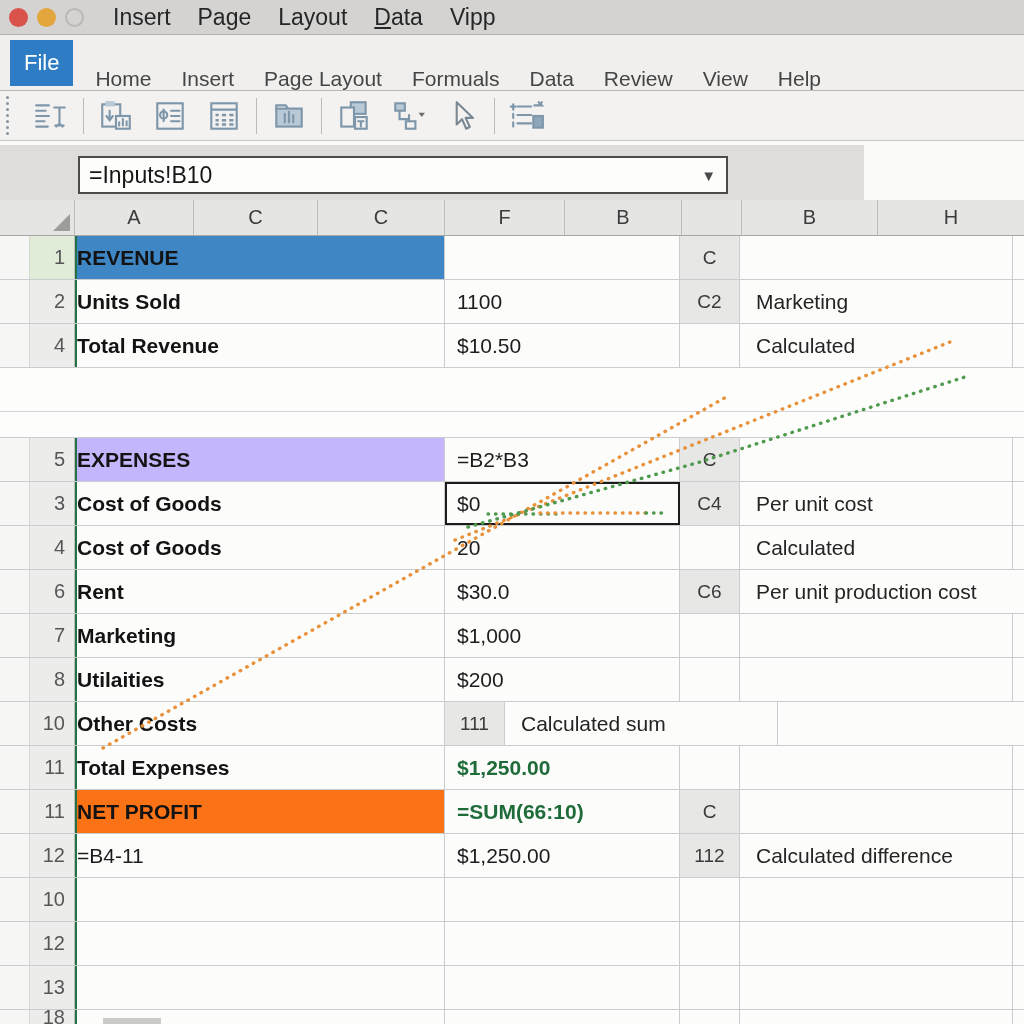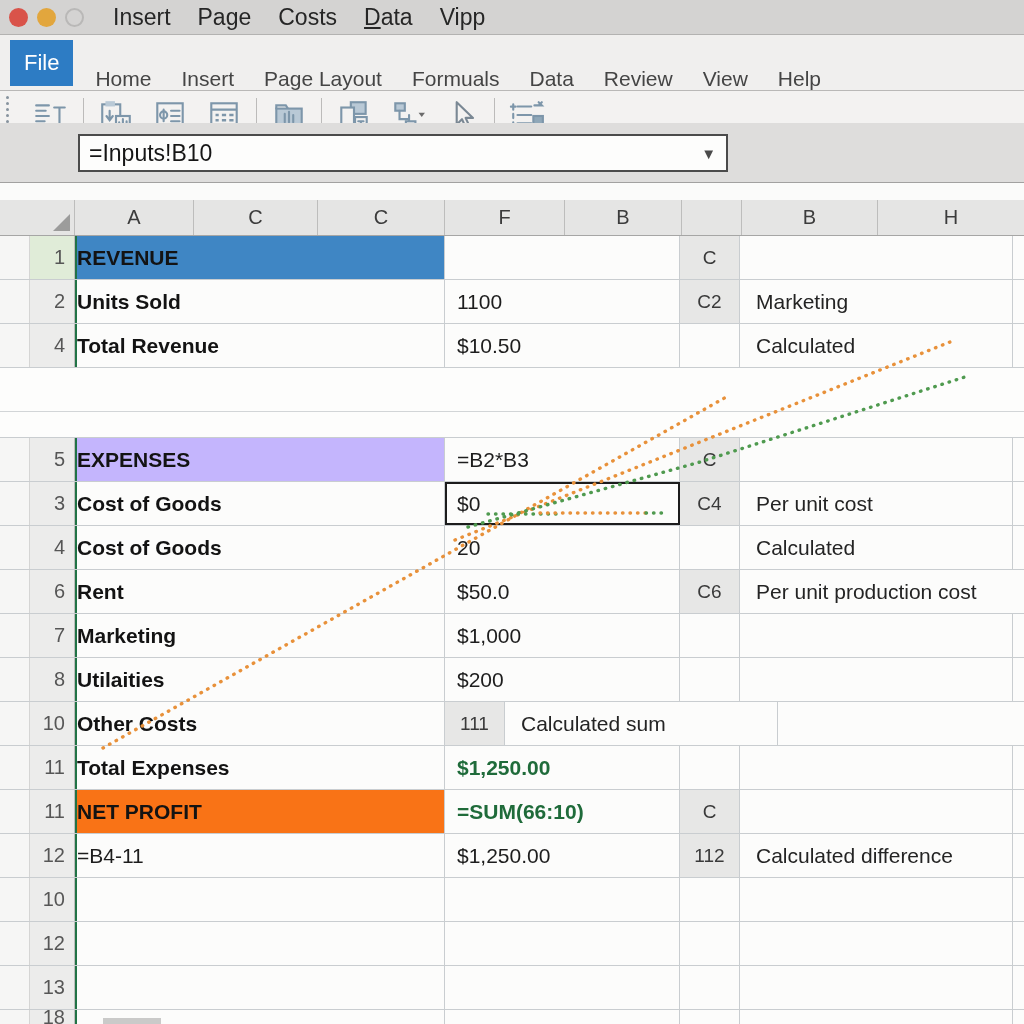--- a/index.html
+++ b/index.html
@@ -30,21 +30,21 @@
   .toolbar{position:absolute;left:0;top:91px;width:1024px;height:49px;background:#f3f2f1;
     border-bottom:1px solid #c8c7c6;display:flex;align-items:center;}
   .grip{display:flex;flex-direction:column;gap:3px;margin:0 10px 0 6px;}
   .grip i{width:3px;height:3px;border-radius:50%;background:#87939e;}
   .tgroup{display:flex;align-items:center;gap:14px;padding:0 12px;}
   .tdiv{width:1px;height:36px;background:#bcbbba;}
   .ticon{width:40px;height:38px;display:flex;align-items:center;justify-content:center;}
   .ticon svg{width:36px;height:36px;}
 
   
-  .fstrip{position:absolute;left:0;top:123px;width:1024px;height:59px;background:#dedddc;
+  .fstrip{position:absolute;left:0;top:145px;width:864px;height:59px;background:#dedddc;
     border-bottom:1px solid #a2a1a0;}
   .fbox{position:absolute;left:78px;top:11px;width:650px;height:38px;background:#fdfdfc;
     border:2px solid #4b4b4b;box-sizing:border-box;display:flex;align-items:center;}
   .fbox .ftext{font-size:23px;color:#161616;margin-left:9px;flex:1;}
   .fbox .fdrop{color:#4a4a4a;font-size:15px;margin-right:10px;}
 
   
   .sheet{position:absolute;left:0;top:200px;width:1024px;height:824px;background:#fbfbfa;}
   .hrow{display:flex;height:36px;background:#e5e5e4;border-bottom:1px solid #a6a6a5;box-sizing:border-box;}
   .hcell{box-sizing:border-box;border-right:1px solid #bdbdbc;display:flex;align-items:center;
@@ -88,21 +88,21 @@
 
   <div class="titlebar">
     <div class="lights">
       <span class="light red"></span>
       <span class="light yellow"></span>
       <span class="light inactive"></span>
     </div>
     <div class="menubar" id="menubar">
         <span class="mi">Insert</span>
         <span class="mi">Page</span>
-        <span class="mi">Costs</span>
+        <span class="mi">Layout</span>
         <span class="mi"><u>D</u>ata</span>
         <span class="mi">Vipp</span>
       </div>
   </div>
 
   <div class="ribbon">
     <div class="filetab" id="filetab" style="background: rgb(45, 124, 196);">File</div>
     <div id="rtabs" style="display:flex;align-items:flex-start;margin-top:32px;">
         <span class="rtab">Home</span>
         <span class="rtab">Insert</span>
@@ -283,21 +283,21 @@
           <div class="cell c-a">Cost of Goods</div>
           <div class="cell c-val">20</div>
           <div class="cell c-tag"></div>
           <div class="cell c-note">Calculated</div>
           <div class="cell c-h"></div>
         </div>
         <div class="g-row">
           <div class="cell c-outer"></div>
           <div class="cell c-num">6</div>
           <div class="cell c-a">Rent</div>
-          <div class="cell c-val">$50.0</div>
+          <div class="cell c-val">$30.0</div>
           <div class="cell c-tag has">C6</div>
           <div class="cell c-note overflow">Per unit production cost</div>
           <div class="cell c-h"></div>
         </div>
         <div class="g-row">
           <div class="cell c-outer"></div>
           <div class="cell c-num">7</div>
           <div class="cell c-a">Marketing</div>
           <div class="cell c-val">$1,000</div>
           <div class="cell c-tag"></div>

